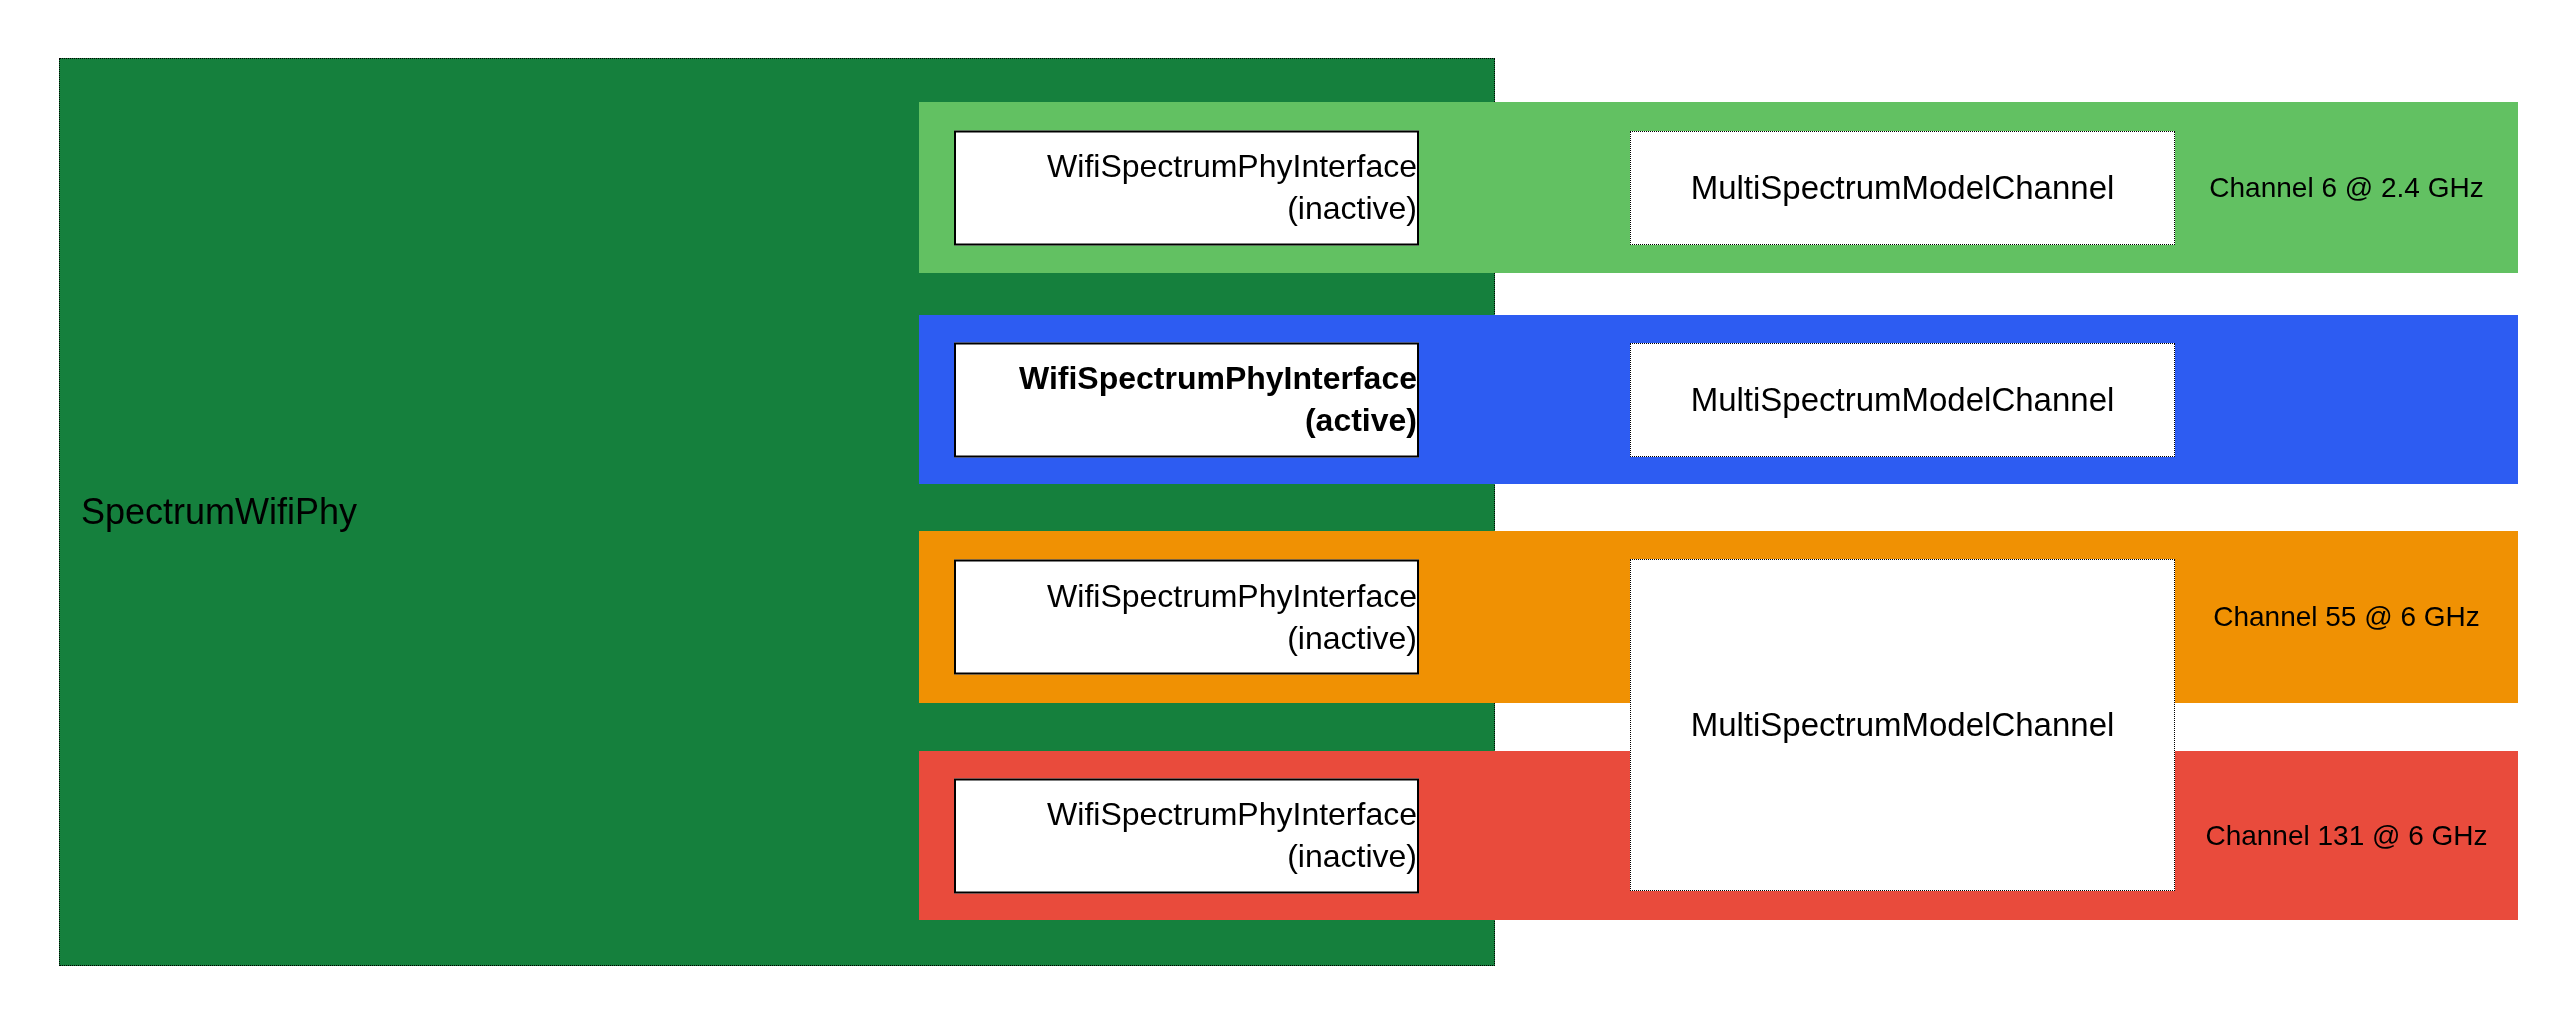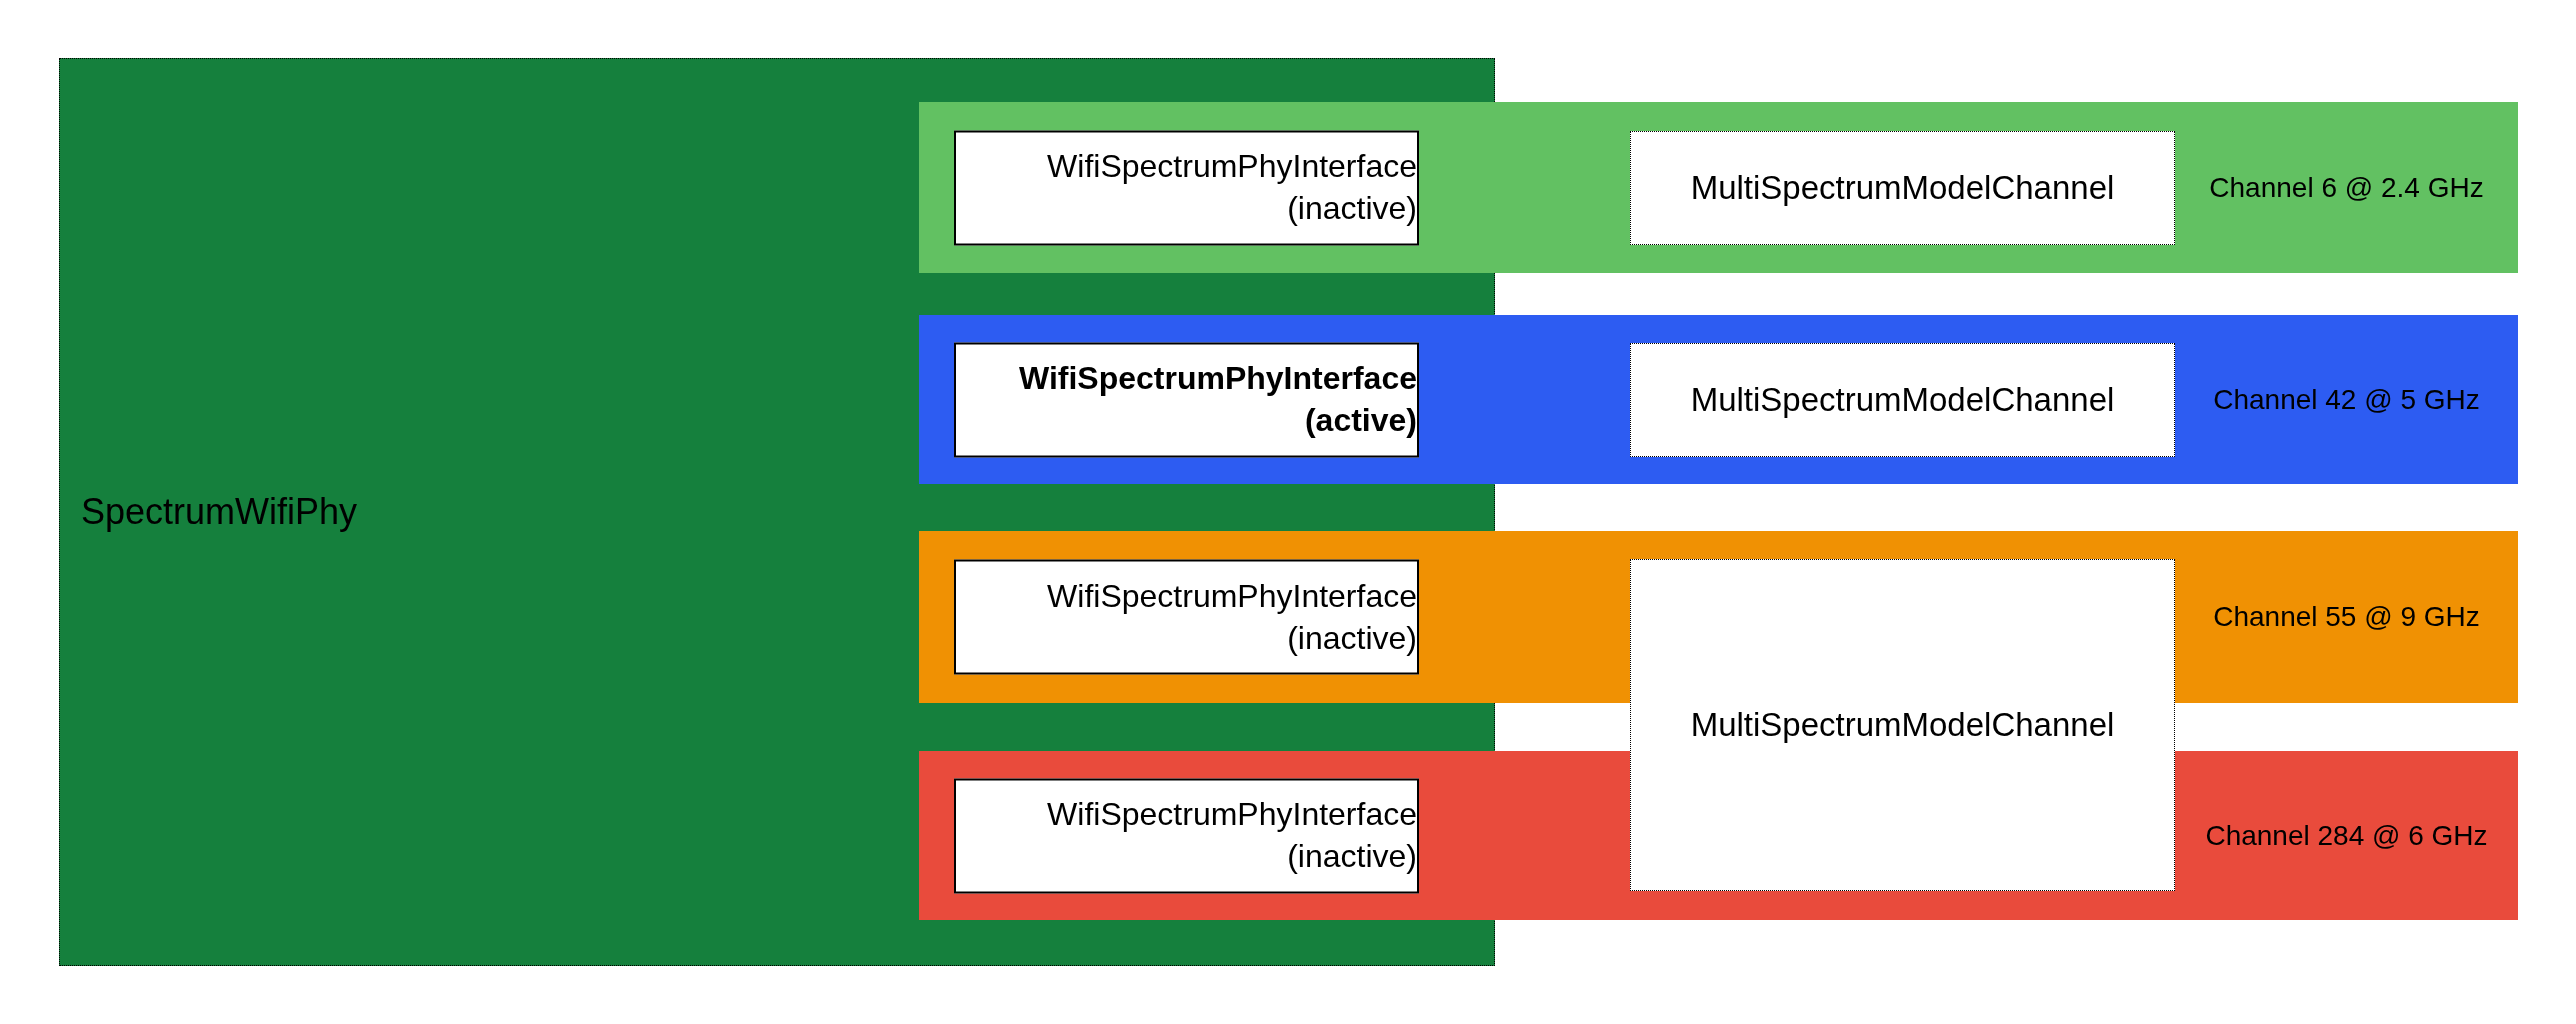--- a/index.html
+++ b/index.html
@@ -137,37 +137,36 @@
   </div>
 
   <div class="band band-blue">
     <div class="iface-box bold">
       <div>WifiSpectrumPhyInterface</div>
       <div>(active)</div>
     </div>
     <div class="model-box">
       <div>MultiSpectrumModelChannel</div>
     </div>
-    <div class="channel-label">Channel 42 @ 5 GHz</div>
   </div>
 
   <div class="band band-orange">
     <div class="iface-box">
       <div>WifiSpectrumPhyInterface</div>
       <div>(inactive)</div>
     </div>
-    <div class="channel-label">Channel 55 @ 9 GHz</div>
+    <div class="channel-label">Channel 55 @ 6 GHz</div>
   </div>
 
   <div class="band band-red">
     <div class="iface-box">
       <div>WifiSpectrumPhyInterface</div>
       <div>(inactive)</div>
     </div>
-    <div class="channel-label">Channel 284 @ 6 GHz</div>
+    <div class="channel-label">Channel 131 @ 6 GHz</div>
   </div>
 
   <div class="model-box-shared">
     <div>MultiSpectrumModelChannel</div>
   </div>
 
 </div>
 
 
 </body></html>

